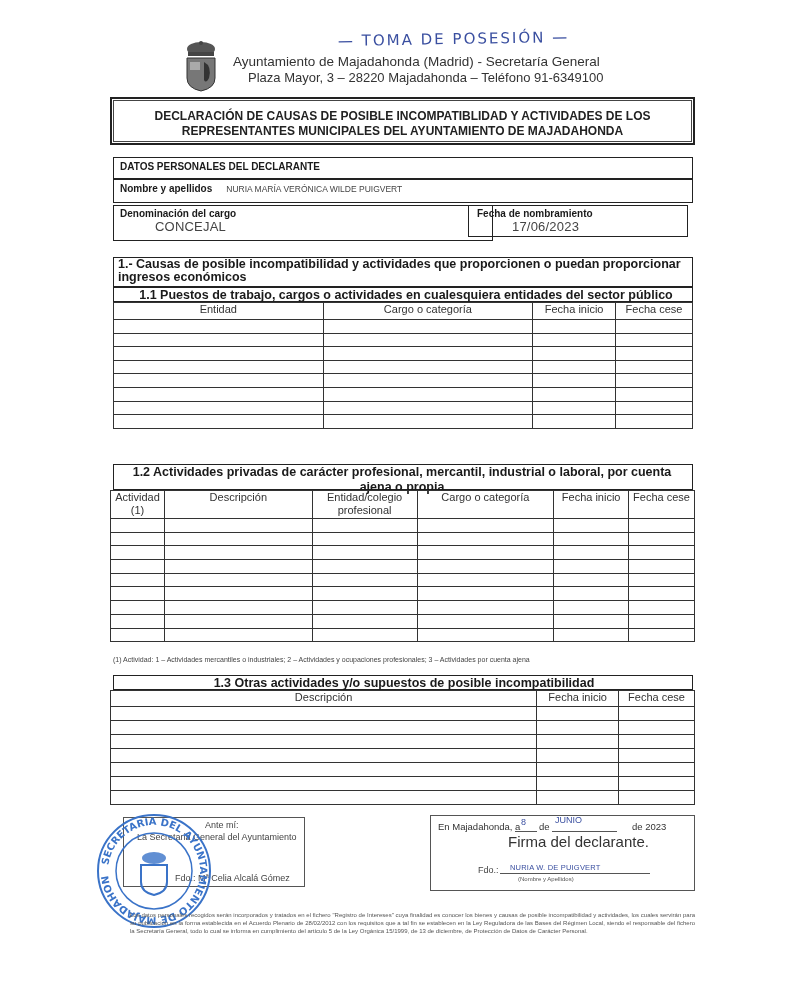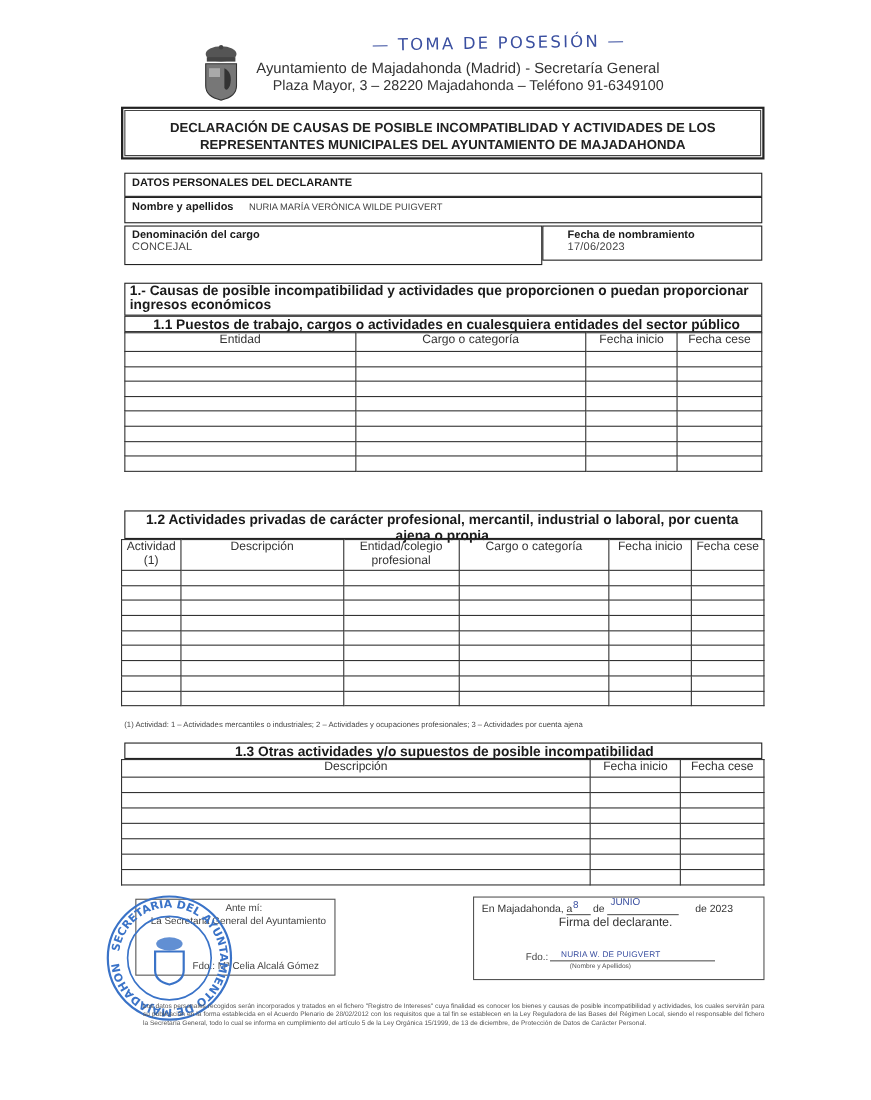--- a/index.html
+++ b/index.html
@@ -15,26 +15,26 @@
   .header-line2 { position: absolute; left: 248px; top: 70px; font-size: 13px; color: #333; white-space: nowrap; }
 
   .title-box {
     position: absolute; left: 110px; top: 97px; width: 585px; height: 48px;
     border: 2px solid #222; box-shadow: inset 0 0 0 1px #fff, inset 0 0 0 2px #444;
     text-align: center; font-weight: bold; font-size: 12px; padding-top: 10px; line-height: 15px; color: #222;
   }
 
   .box { position: absolute; border: 1.5px solid #222; }
   .bold-label { font-weight: bold; font-size: 10px; color: #1a1a1a; }
-  .small-val { font-size: 10px; color: #444; letter-spacing: 0.2px; }
+  .small-val { font-size: 13px; color: #444; letter-spacing: 0.2px; margin-left: 35px; }
 
   .datos-header { left: 113px; top: 157px; width: 580px; height: 22px; padding: 3px 6px; }
   .nombre-row { left: 113px; top: 179px; width: 580px; height: 24px; padding: 3px 6px; display:flex; align-items:baseline; gap: 14px; }
   .cargo-box { left: 113px; top: 205px; width: 380px; height: 36px; padding: 2px 6px; }
-  .fecha-nom-box { left: 493px; top: 205px; width: 200px; height: 32px; padding: 2px 22px; }
+  .fecha-nom-box { left: 468px; top: 205px; width: 220px; height: 32px; padding: 2px 8px; }
 
   .sec1-header { left: 113px; top: 257px; width: 580px; height: 30px; padding: 0 4px; font-weight: bold; font-size: 12.5px; line-height: 13px; }
   .sub-header { font-weight: bold; font-size: 12.5px; padding: 0 6px; line-height: 15px; text-align: center; }
   .sec11-header { left: 113px; top: 287px; width: 580px; height: 15px; padding-left: 12px; }
 
   table.grid { position: absolute; border-collapse: collapse; }
   table.grid td, table.grid th { border: 1px solid #333; font-weight: normal; }
   table.grid th { font-size: 11px; color: #333; text-align: center; vertical-align: top; line-height: 13px; }
   table.grid td { font-size: 7.5px; color: #444; padding-left: 6px; }
 
@@ -61,21 +61,21 @@
 
   .stamp { position: absolute; left: 95px; top: 812px; width: 118px; height: 118px; }
 
   .firma-box { position: absolute; left: 430px; top: 815px; width: 265px; height: 76px; border: 1px solid #555; }
   .firma-line1 { position: absolute; left: 438px; top: 821px; font-size: 9.5px; color: #333; white-space: nowrap; }
   .firma-day { position: absolute; left: 521px; top: 817px; font-size: 9px; color: #3a4fa0; }
   .firma-month { position: absolute; left: 555px; top: 815px; font-size: 9px; color: #3a4fa0; }
   .firma-day-line { position: absolute; left: 515px; top: 831px; width: 22px; border-top: 1px solid #555; }
   .firma-month-line { position: absolute; left: 552px; top: 831px; width: 65px; border-top: 1px solid #555; }
   .firma-year { position: absolute; left: 632px; top: 821px; font-size: 9.5px; color: #333; }
-  .firma-label { position: absolute; left: 508px; top: 833px; font-size: 11px; color: #333; }
+  .firma-label { position: absolute; left: 508px; top: 833px; font-size: 15px; color: #333; }
   .firma-fdo { position: absolute; left: 478px; top: 865px; font-size: 9px; color: #444; }
   .firma-name { position: absolute; left: 510px; top: 863px; font-size: 7.5px; color: #3a4fa0; letter-spacing: 0.2px; }
   .firma-name-line { position: absolute; left: 500px; top: 873px; width: 150px; border-top: 1px solid #555; }
   .firma-sub { position: absolute; left: 518px; top: 876px; font-size: 6px; color: #555; }
 
   .legal { position: absolute; left: 130px; top: 912px; width: 565px; font-size: 6px; line-height: 7.8px; color: #555; text-align: justify; }
 </style>
 </head>
 <body>
 

